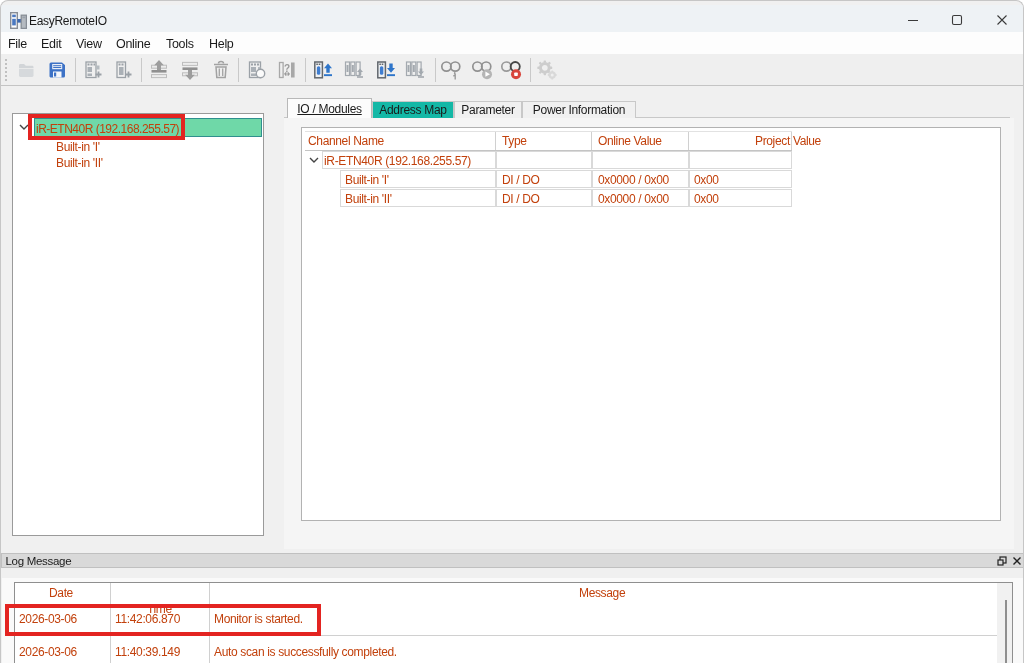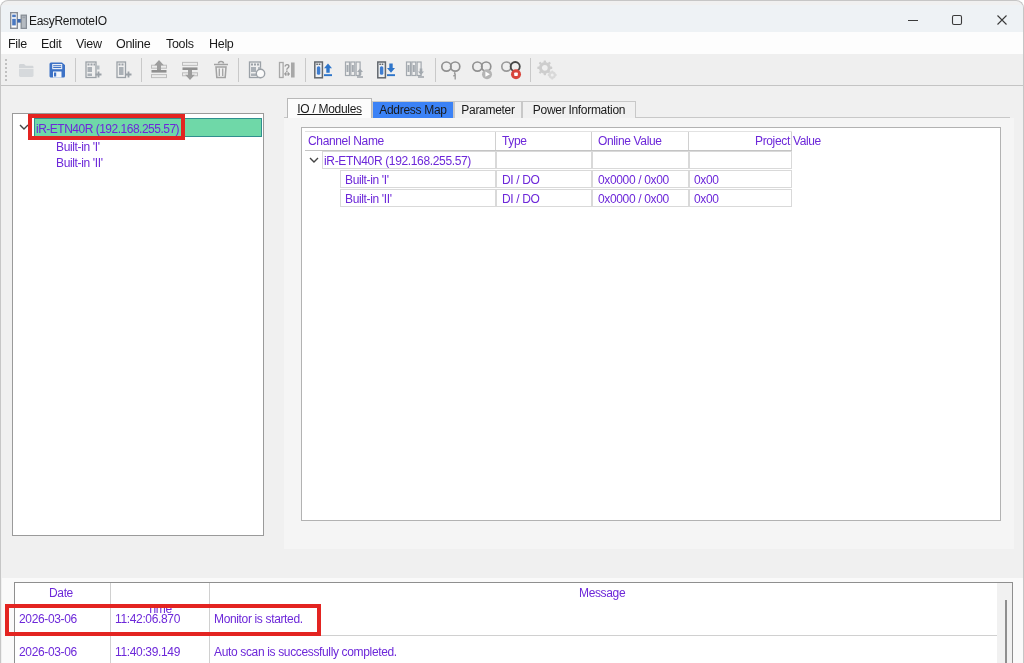--- a/index.html
+++ b/index.html
@@ -18,21 +18,21 @@
   #toolbar{position:absolute;left:0;top:53px;width:100%;height:32px;background:#efefef;border-bottom:1px solid #c4c4c4;}
   .tsep{position:absolute;top:4px;width:1px;height:24px;background:#c9c9c9;}
   .ticon{position:absolute;top:5px;}
   
   .dockhdr{position:absolute;background:#d9d9d9;border:1px solid #c0c0c0;}
   .dockhdr span{position:absolute;left:3.5px;top:2px;font-size:11.5px;letter-spacing:-0.3px;color:#1b1b1b;}
   
   #treebox{position:absolute;left:11px;top:112px;width:252px;height:423px;background:#fff;border:1px solid #9a9a9a;}
   
   .tab{position:absolute;font-size:12px;letter-spacing:-0.3px;color:#1b1b1b;text-align:center;}
-  .txt{position:absolute;font-size:12px;letter-spacing:-0.35px;color:#6d28d9;white-space:nowrap;}
+  .txt{position:absolute;font-size:12px;letter-spacing:-0.35px;color:#c2410c;white-space:nowrap;}
   .redbox{position:absolute;border:4px solid #e32421;z-index:30;}
 </style>
 </head>
 <body>
 <div id="win">
 
   <div id="titlebar">
     <svg class="abs" style="left:9px;top:7px" width="17" height="17" viewBox="0 0 17 17">
       <rect x="0.7" y="0.7" width="6.6" height="15.6" fill="#fff" stroke="#878d96" stroke-width="1.4"></rect>
       <rect x="2.2" y="2.6" width="3.6" height="2.6" fill="#4a78c0"></rect>
@@ -243,21 +243,21 @@
     <svg class="abs" style="left:6px;top:9px" width="10" height="8" viewBox="0 0 10 8">
         <path d="M1 2 L5 6 L9 2" fill="none" stroke="#444" stroke-width="1.4"></path>
       </svg>
     <span class="txt" style="left:23px;top:8px;letter-spacing:-0.5px;">iR-ETN40R (192.168.255.57)</span>
     <span class="txt" style="left:43px;top:26px;">Built-in 'I'</span>
     <span class="txt" style="left:43px;top:42px;">Built-in 'II'</span>
   </div>
   <div class="redbox" style="left:27px;top:113px;width:157px;height:26px;"></div>
 
   <div class="abs" style="left:283px;top:116px;width:726px;height:1px;background:#c8c8c8;"></div>
-  <div class="tab" style="left:371px;top:100px;width:82px;height:17px;background:#3b82f6;border:1px solid #c8c8c8;border-bottom:none;line-height:17px;">Address Map</div>
+  <div class="tab" style="left:371px;top:100px;width:82px;height:17px;background:#14b8a6;border:1px solid #c8c8c8;border-bottom:none;line-height:17px;">Address Map</div>
   <div class="tab" style="left:453px;top:100px;width:68px;height:17px;background:#f0f0f0;border:1px solid #c8c8c8;border-bottom:none;line-height:17px;">Parameter</div>
   <div class="tab" style="left:521px;top:100px;width:114px;height:17px;background:#f0f0f0;border:1px solid #c8c8c8;border-bottom:none;line-height:17px;">Power Information</div>
   <div class="tab" style="left:286px;top:97px;width:85px;height:20px;background:#fcfcfc;border:1px solid #b8b8b8;border-bottom:none;line-height:20px;z-index:5;text-decoration:underline;">IO / Modules</div>
 
   <div class="abs" style="left:283px;top:117px;width:730px;height:431px;background:#f5f5f5;"></div>
   <div class="abs" style="left:300px;top:126px;width:700px;height:394px;background:#fff;border:1px solid #b2b2b2;"></div>
 
   <div id="rtable">
 
     <div class="abs" style="left:304px;top:130px;width:487px;height:1px;background:#e2e2e2;"></div>
@@ -292,20 +292,30 @@
     <div class="abs" style="left:339px;top:188px;width:156px;height:18px;border:1px solid #d9d9d9;"></div>
     <div class="abs" style="left:495px;top:188px;width:96px;height:18px;border:1px solid #d9d9d9;"></div>
     <div class="abs" style="left:591px;top:188px;width:97px;height:18px;border:1px solid #d9d9d9;"></div>
     <div class="abs" style="left:688px;top:188px;width:103px;height:18px;border:1px solid #d9d9d9;"></div>
     <span class="txt" style="left:344px;top:191px;">Built-in 'II'</span>
     <span class="txt" style="left:501px;top:191px;">DI / DO</span>
     <span class="txt" style="left:597px;top:191px;">0x0000 / 0x00</span>
     <span class="txt" style="left:693px;top:191px;">0x00</span>
   </div>
 
+  <div class="dockhdr" style="left:0px;top:552px;width:1023px;height:15px;">
+    <span style="top:1px">Log Message</span>
+    <svg class="abs" style="left:995px;top:2px" width="10" height="10" viewBox="0 0 10 10">
+        <rect x="3" y="1" width="6" height="6" fill="none" stroke="#222" stroke-width="1.2"></rect>
+        <rect x="1" y="4" width="5" height="5" fill="#d9d9d9" stroke="#222" stroke-width="1.2"></rect>
+      </svg>
+    <svg class="abs" style="left:1010px;top:2px" width="10" height="10" viewBox="0 0 10 10">
+        <path d="M1.5 1.5 L8.5 8.5 M8.5 1.5 L1.5 8.5" stroke="#222" stroke-width="1.4"></path>
+      </svg>
+  </div>
 
   <div class="abs" style="left:1px;top:577px;width:1022px;height:86px;background:#fafafa;"></div>
 
   <div id="ltable">
     <div class="abs" style="left:13px;top:581px;width:999px;height:82px;background:#fff;border:1px solid #8f8f8f;border-bottom:none;"></div>
 
     <div class="abs" style="left:996px;top:582px;width:15px;height:81px;background:#f1f1f1;"></div>
     <div class="abs" style="left:1011px;top:582px;width:1px;height:81px;background:#8f8f8f;"></div>
     <div class="abs" style="left:1004px;top:599px;width:2px;height:64px;background:#8f8f8f;"></div>
 

